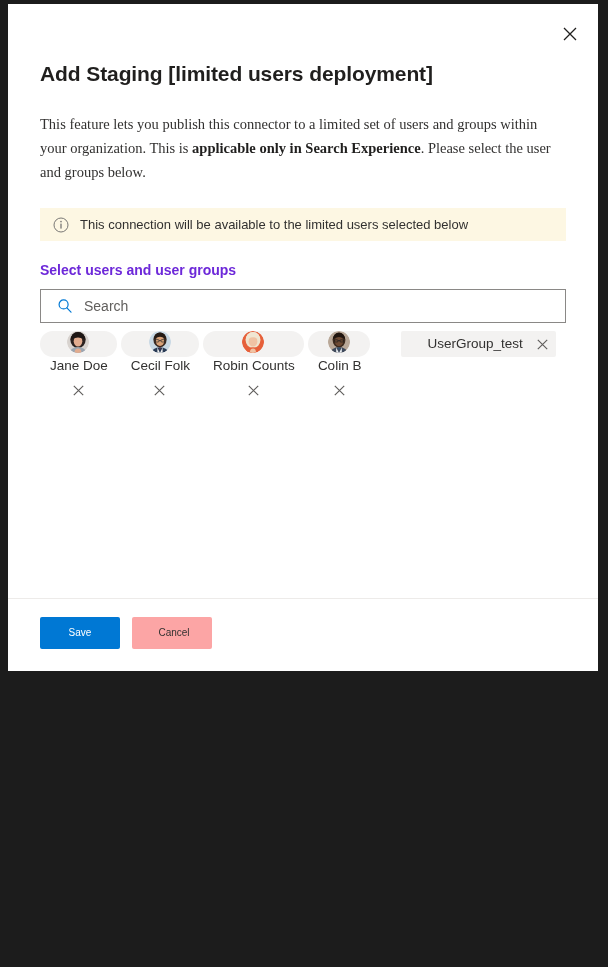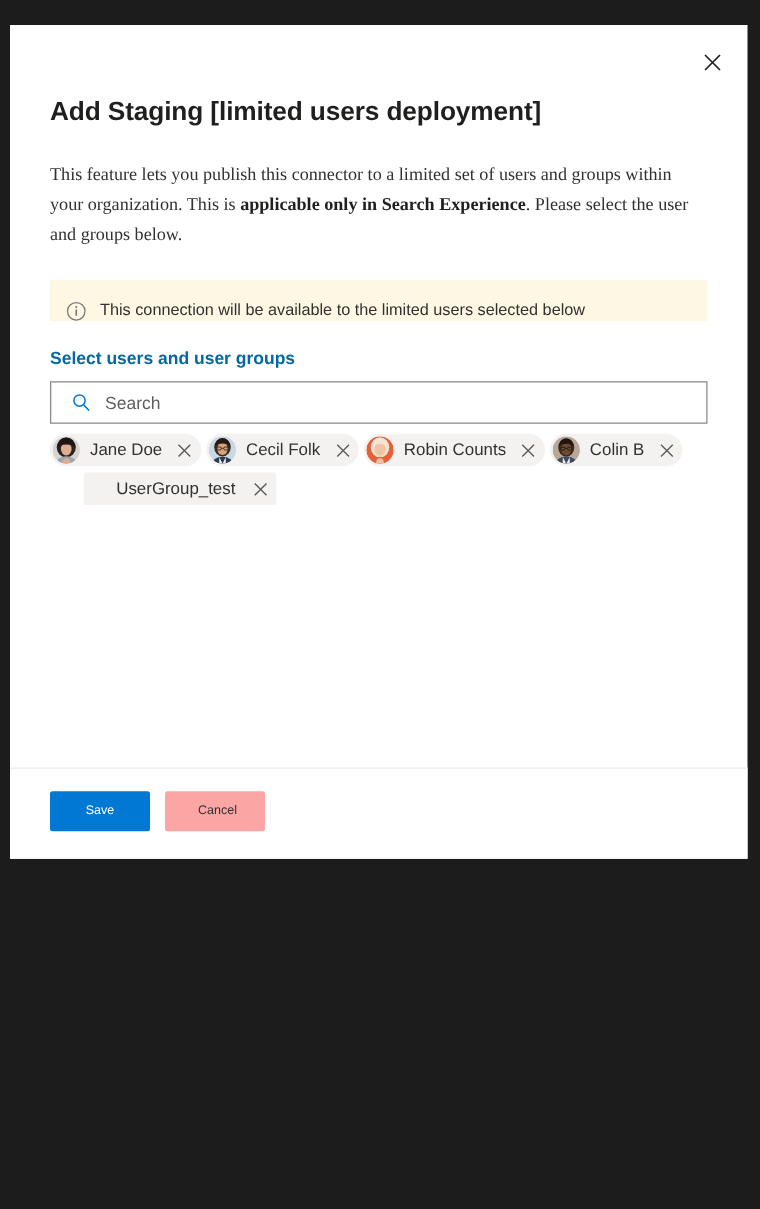--- a/index.html
+++ b/index.html
@@ -11,21 +11,21 @@
     width: 608px;
     height: 967px;
     overflow: hidden;
     font-family: "Liberation Sans", sans-serif;
     -webkit-font-smoothing: antialiased;
   }
 
   .panel {
     position: absolute;
     left: 8px;
-    top: 20px;
+    top: 4px;
     width: 590px;
     height: 667px;
     background: #ffffff;
     box-sizing: border-box;
     display: flex;
     flex-direction: column;
   }
 
   
   .close-btn {
@@ -72,21 +72,21 @@
     font-family: Liberation Serif, serif;
   }
   .intro b { font-weight: bold; color: #201f1e; }
 
   
   .info-bar {
     margin-top: 24px;
     background: #fdf7e3;
     height: 33px;
     display: flex;
-    align-items: flex-end;
+    align-items: center;
     padding: 0 13px;
     box-sizing: border-box;
   }
   .info-icon {
     flex: 0 0 auto;
     width: 16px;
     height: 16px;
     margin-right: 11px;
     display: block;
   }
@@ -94,21 +94,21 @@
     font-size: 13px;
     color: #323130;
     line-height: 18px;
   }
 
   
   .field-label {
     margin-top: 19px;
     font-size: 14px;
     font-weight: bold;
-    color: #0369a1;
+    color: #6d28d9;
     line-height: 20px;
   }
 
   
   .search-box {
     margin-top: 9px;
     height: 32px;
     border: 1px solid #8a8886;
     background: #ffffff;
     display: flex;
@@ -150,20 +150,21 @@
     align-items: center;
     background: #f3f2f1;
     height: 26px;
     box-sizing: border-box;
     cursor: default;
   }
   .chip.person {
     border-radius: 13px;
     padding-left: 2px;
     padding-right: 2px;
+    flex-direction: column;
   }
   .chip.group {
     border-radius: 2px;
     padding-left: 26px;
     padding-right: 2px;
     margin-left: 27px;
   }
   .chip-avatar {
     width: 22px;
     height: 22px;

